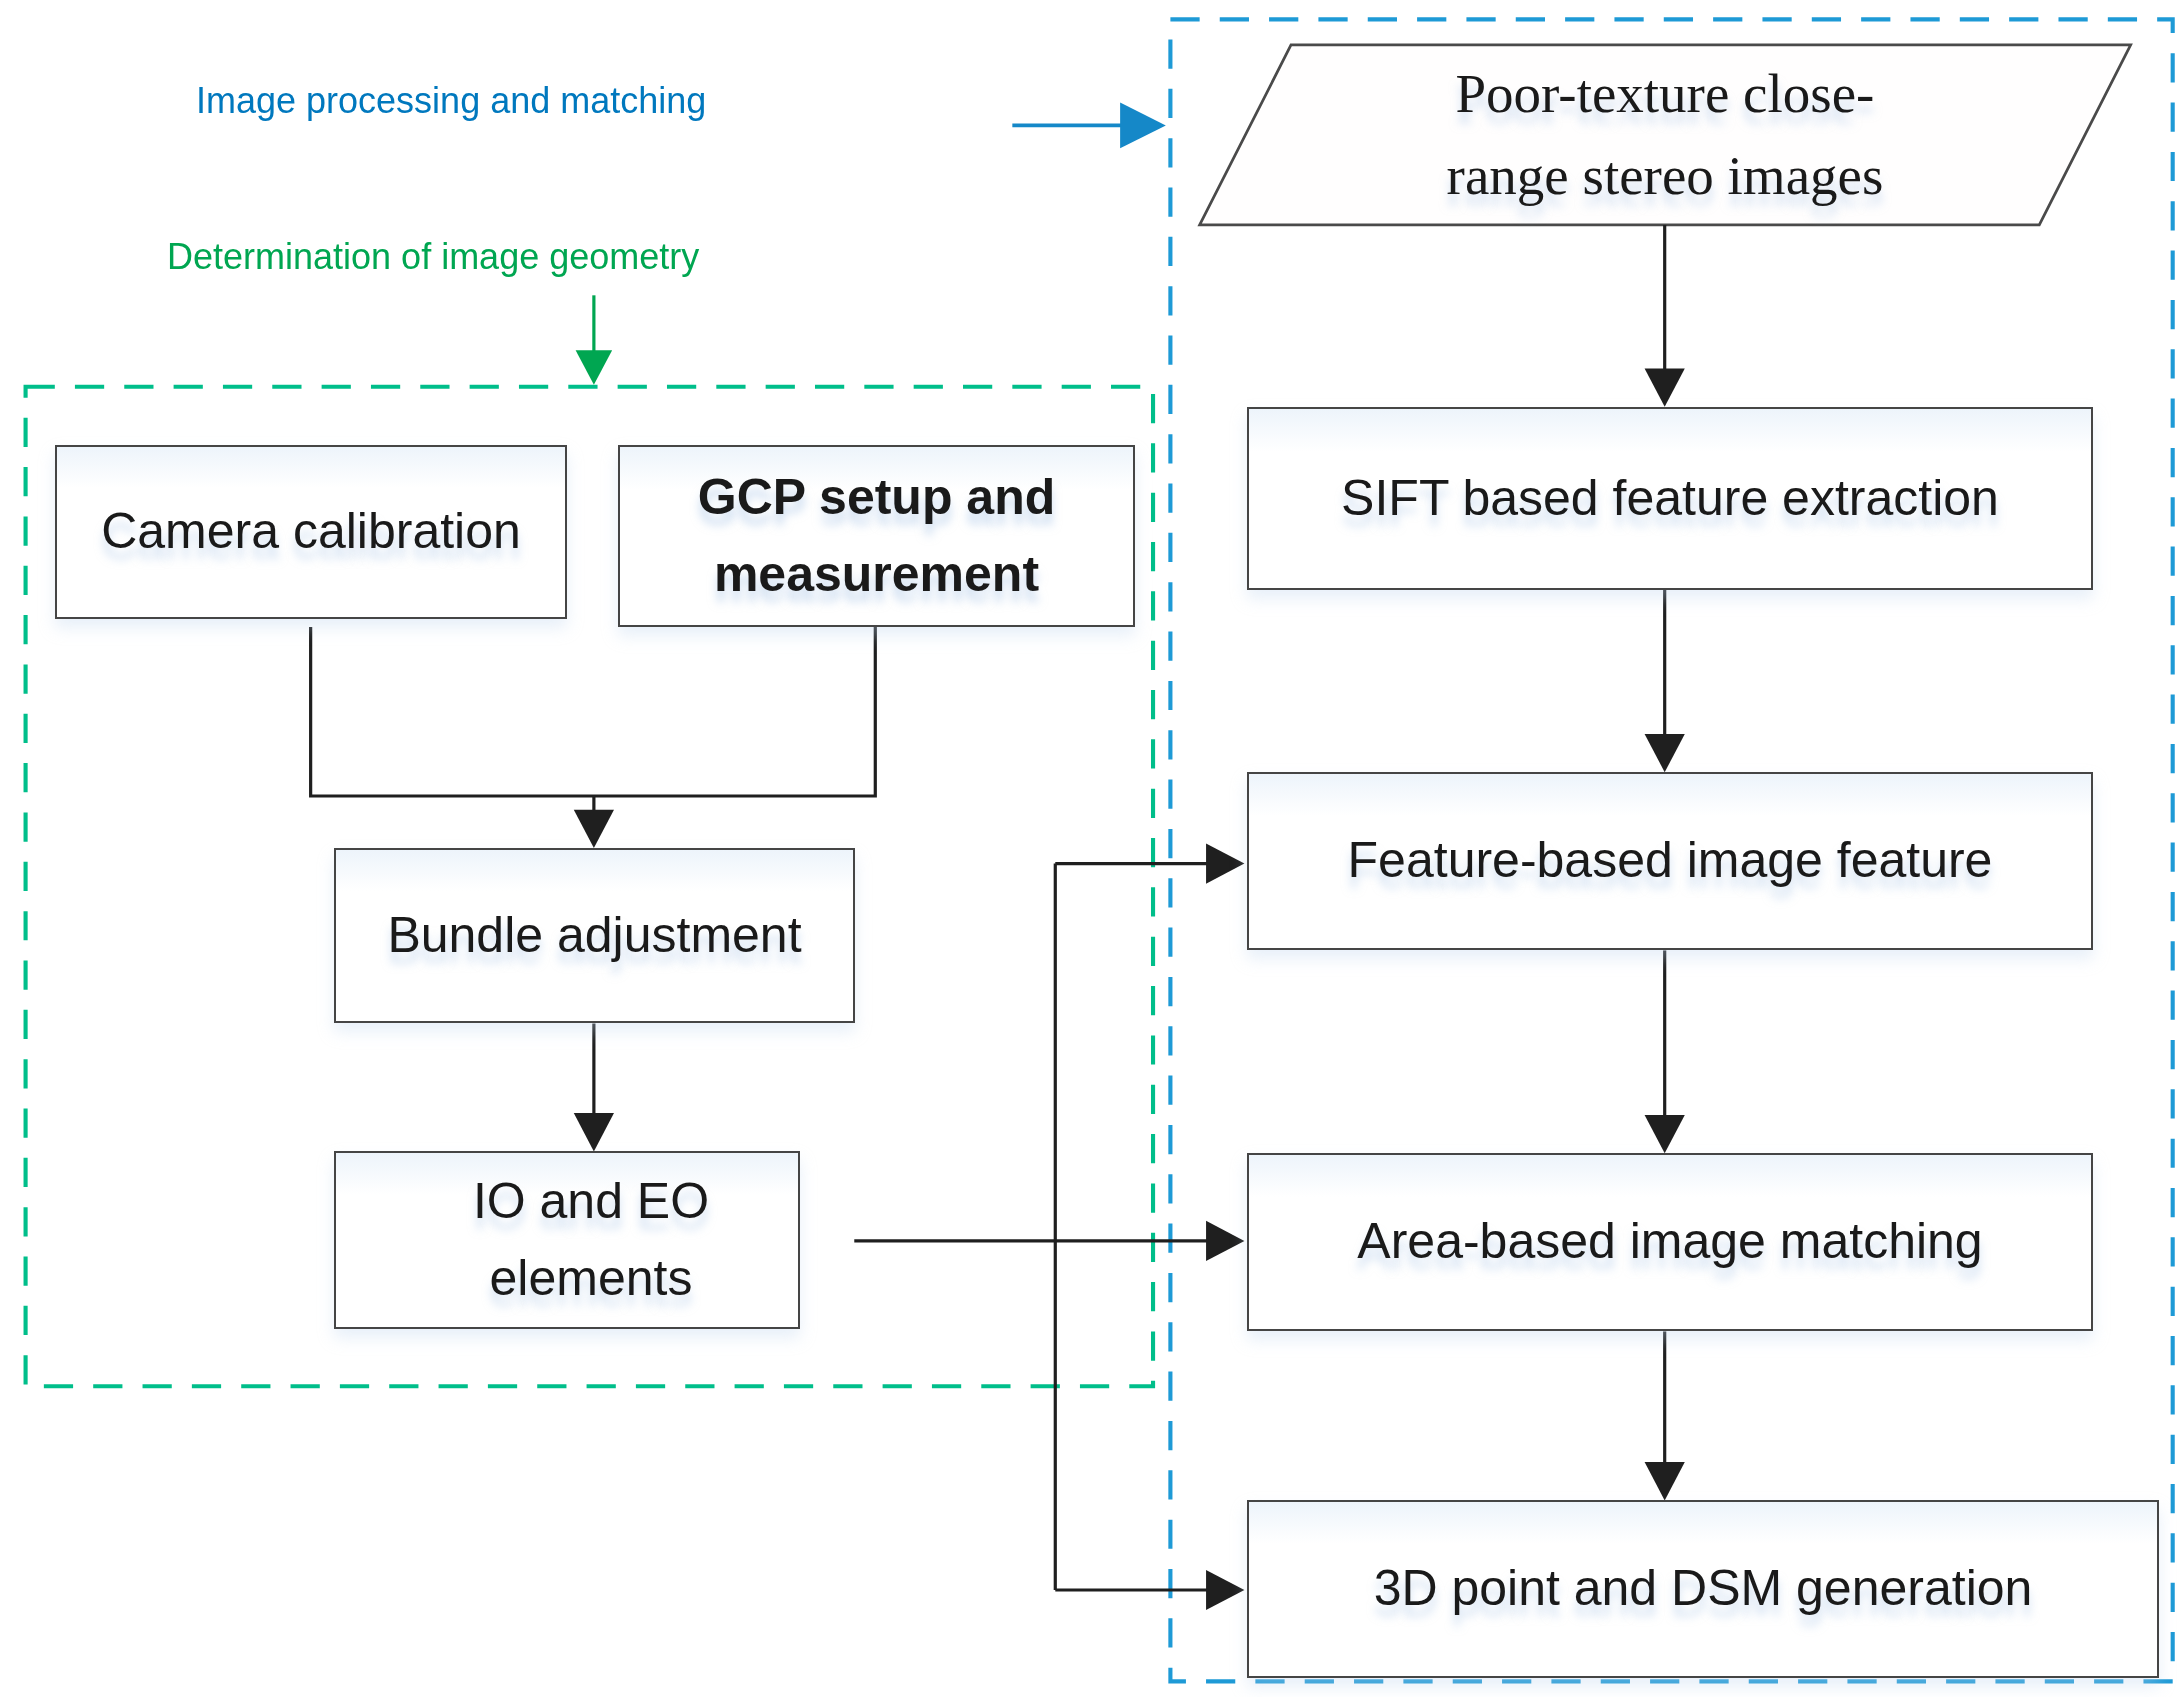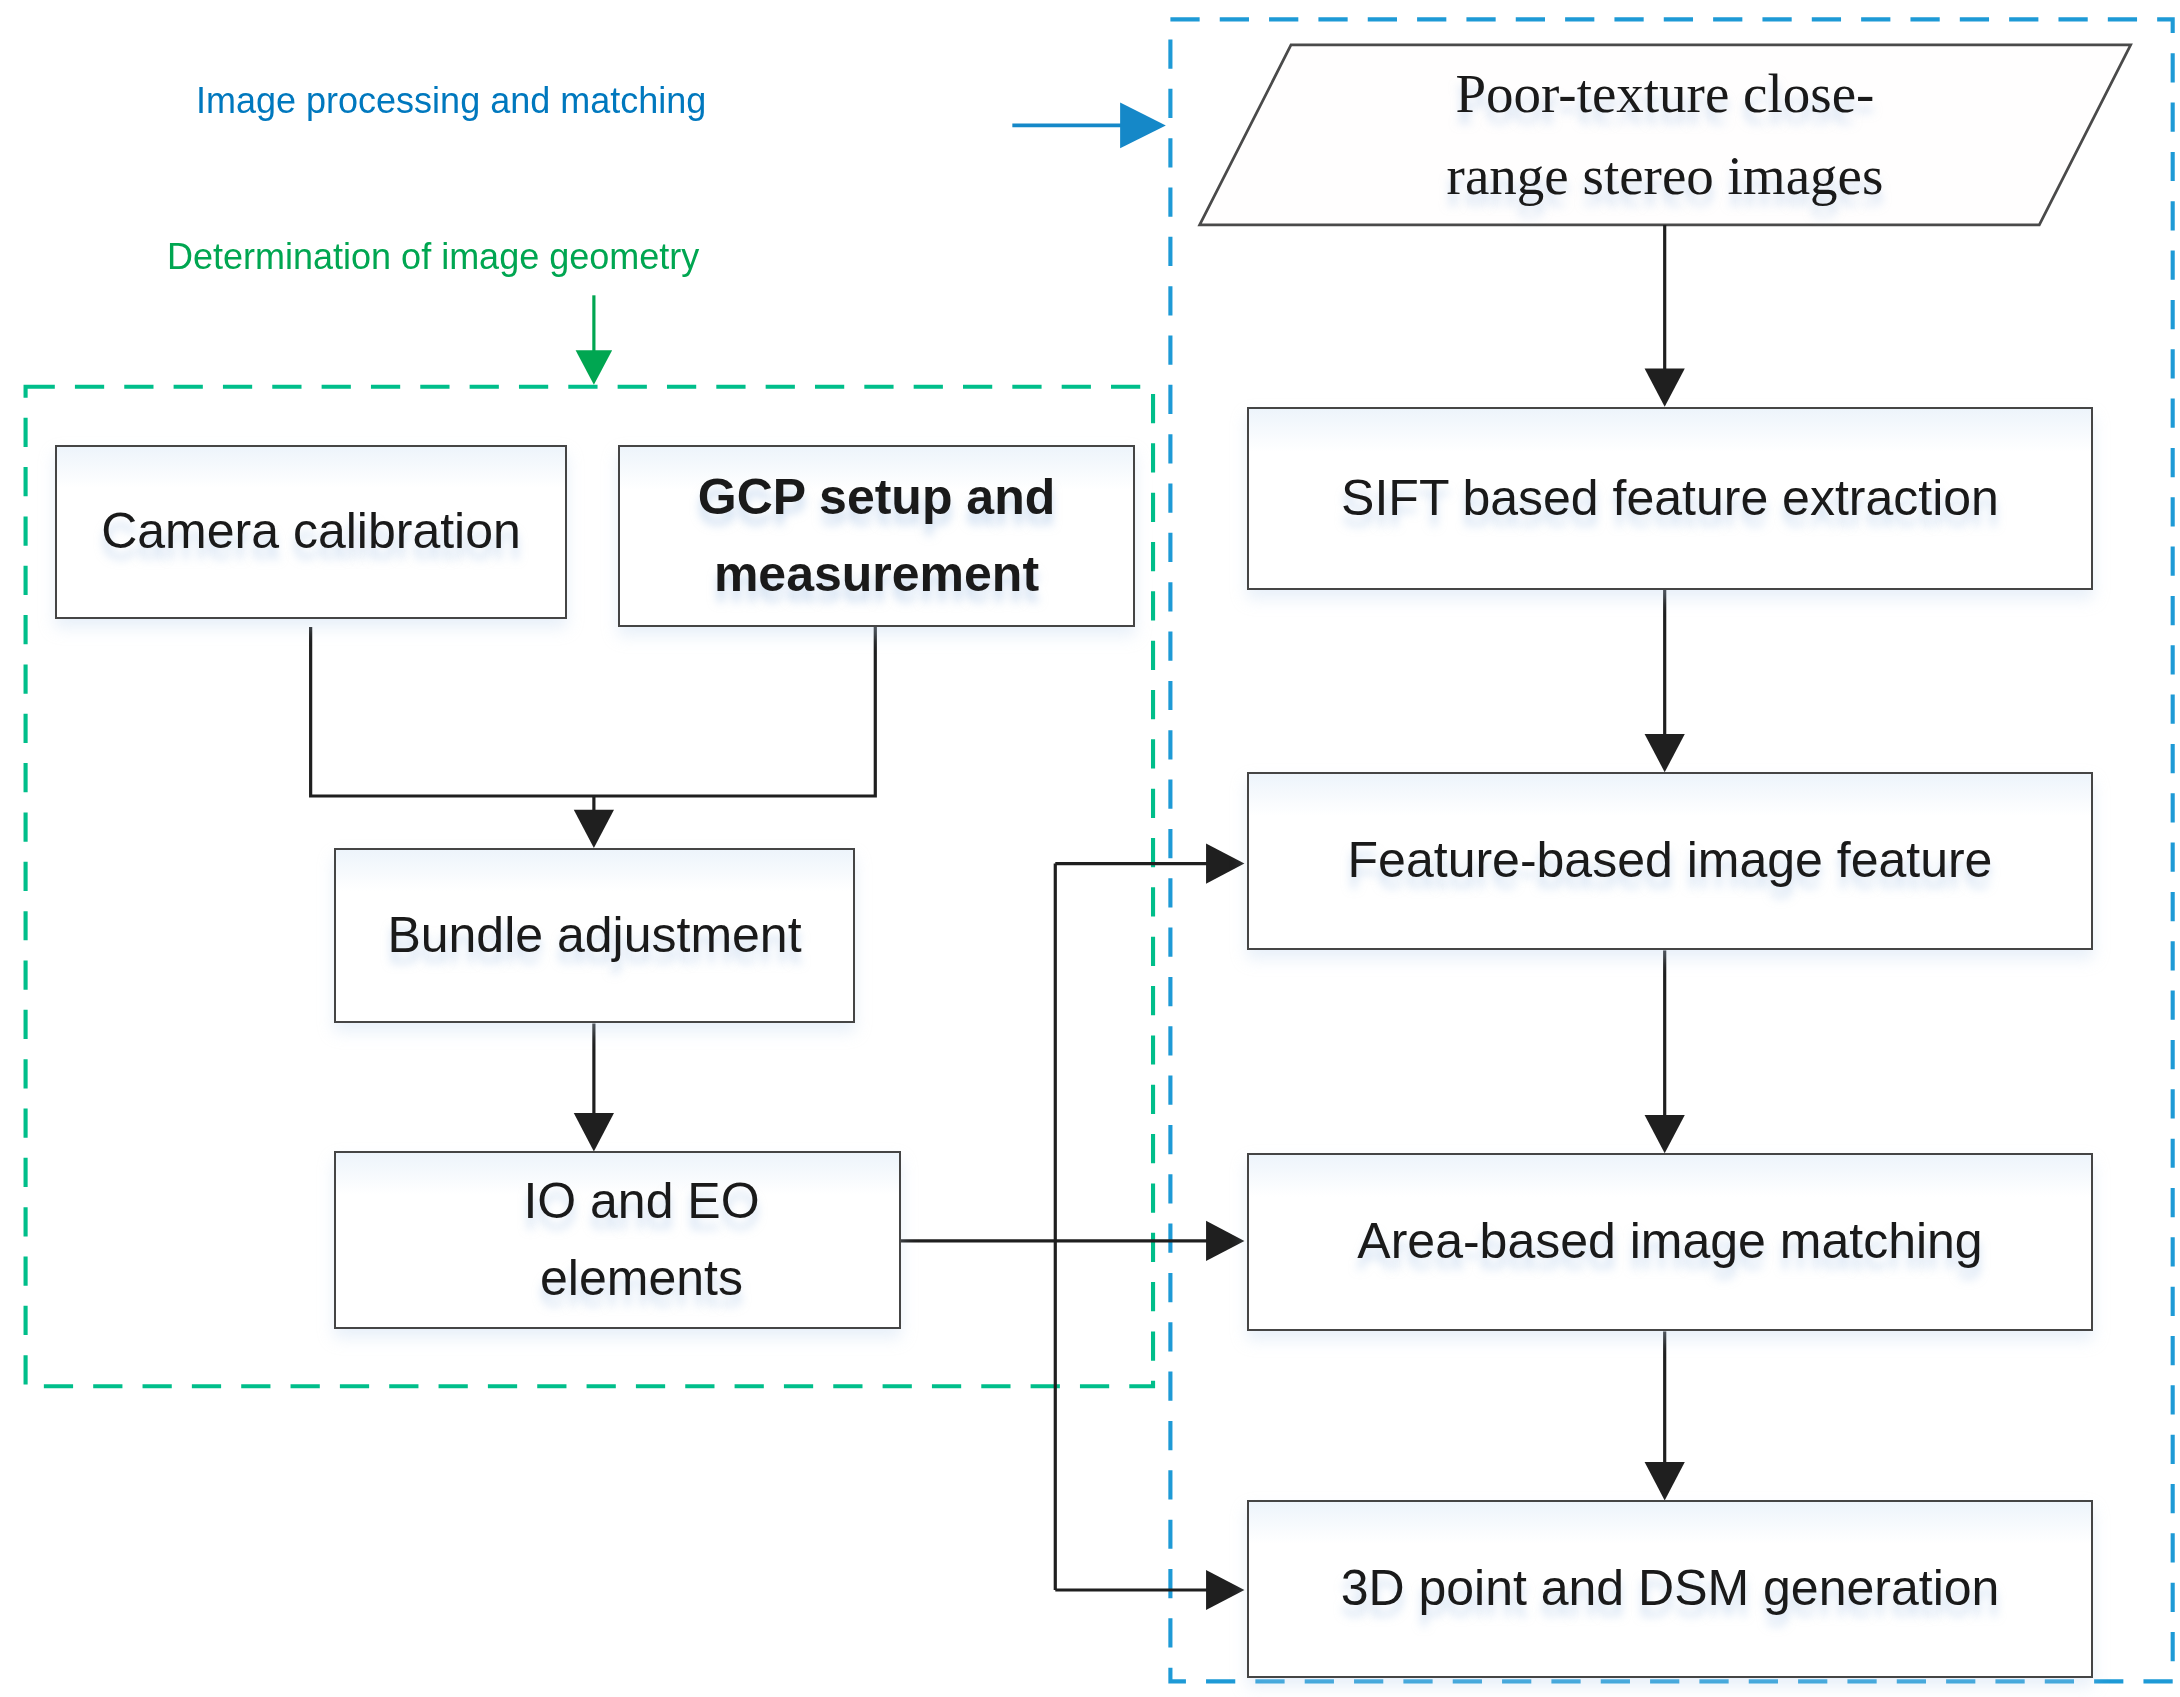--- a/index.html
+++ b/index.html
@@ -76,23 +76,23 @@
     <polygon class="black-head" points="1822,1642 1800,1600 1844,1600"></polygon>
   </svg>
 
   <div class="flow-label blue" style="left:196px;top:80px;">Image processing and matching</div>
   <div class="flow-label green" style="left:167px;top:236px;">Determination of image geometry</div>
 
   <div class="box" style="left:55px;top:445px;width:512px;height:174px;">Camera calibration</div>
   <div class="box" style="left:618px;top:445px;width:517px;height:182px;font-weight:bold;">GCP setup and
 measurement</div>
   <div class="box" style="left:334px;top:848px;width:521px;height:175px;">Bundle adjustment</div>
-  <div class="box" style="left:334px;top:1151px;width:567px;height:178px;padding-left:48px;">IO and EO
+  <div class="box" style="left:334px;top:1151px;width:466px;height:178px;padding-left:48px;">IO and EO
 elements</div>
 
   <div class="para-label" style="left:1291px;top:45px;width:748px;height:180px;">Poor-texture close-
 range stereo images</div>
   <div class="box" style="left:1247px;top:407px;width:846px;height:183px;">SIFT based feature extraction</div>
   <div class="box" style="left:1247px;top:772px;width:846px;height:178px;">Feature-based image feature</div>
   <div class="box" style="left:1247px;top:1153px;width:846px;height:178px;">Area-based image matching</div>
-  <div class="box" style="left:1247px;top:1500px;width:846px;height:178px;text-align:right;">3D point and DSM generation</div>
+  <div class="box" style="left:1247px;top:1500px;width:912px;height:178px;text-align:right;">3D point and DSM generation</div>
 </div>
 
 
 </body></html>

